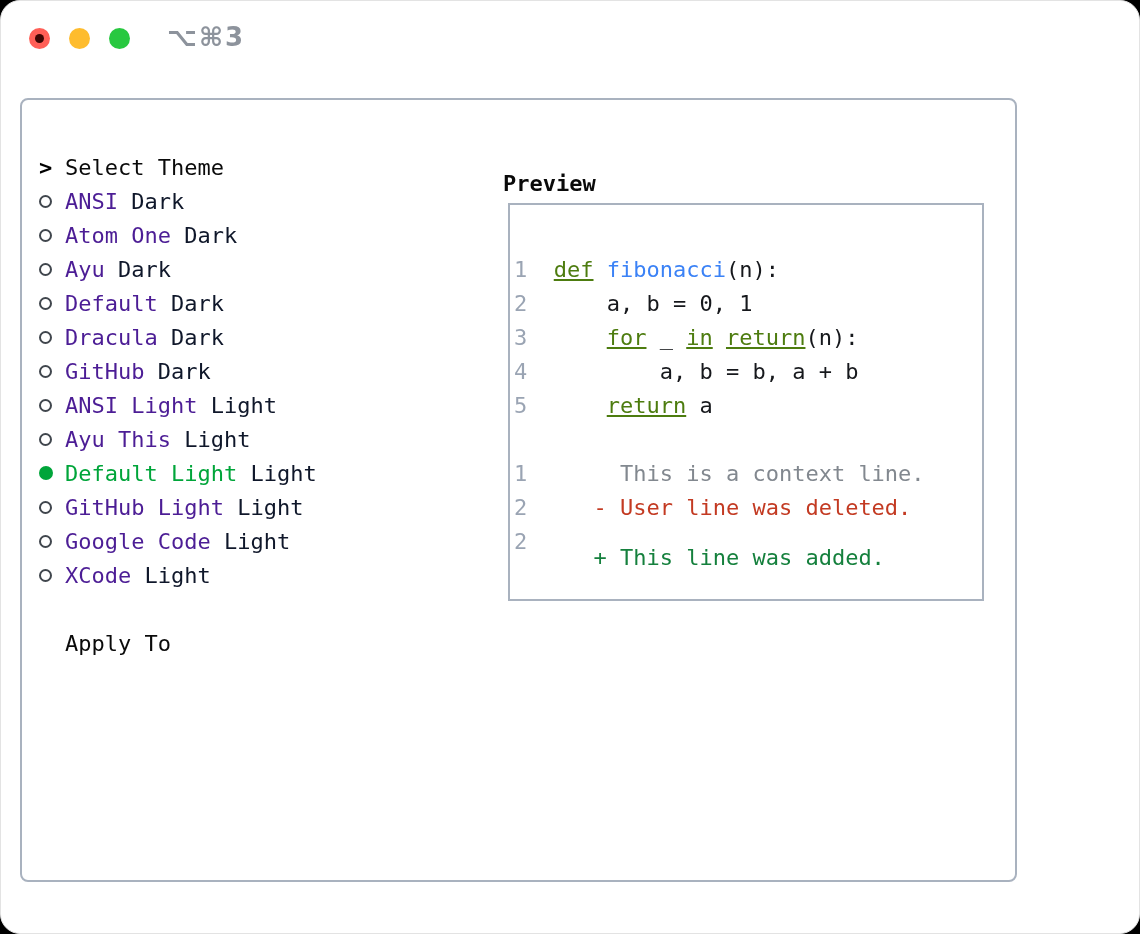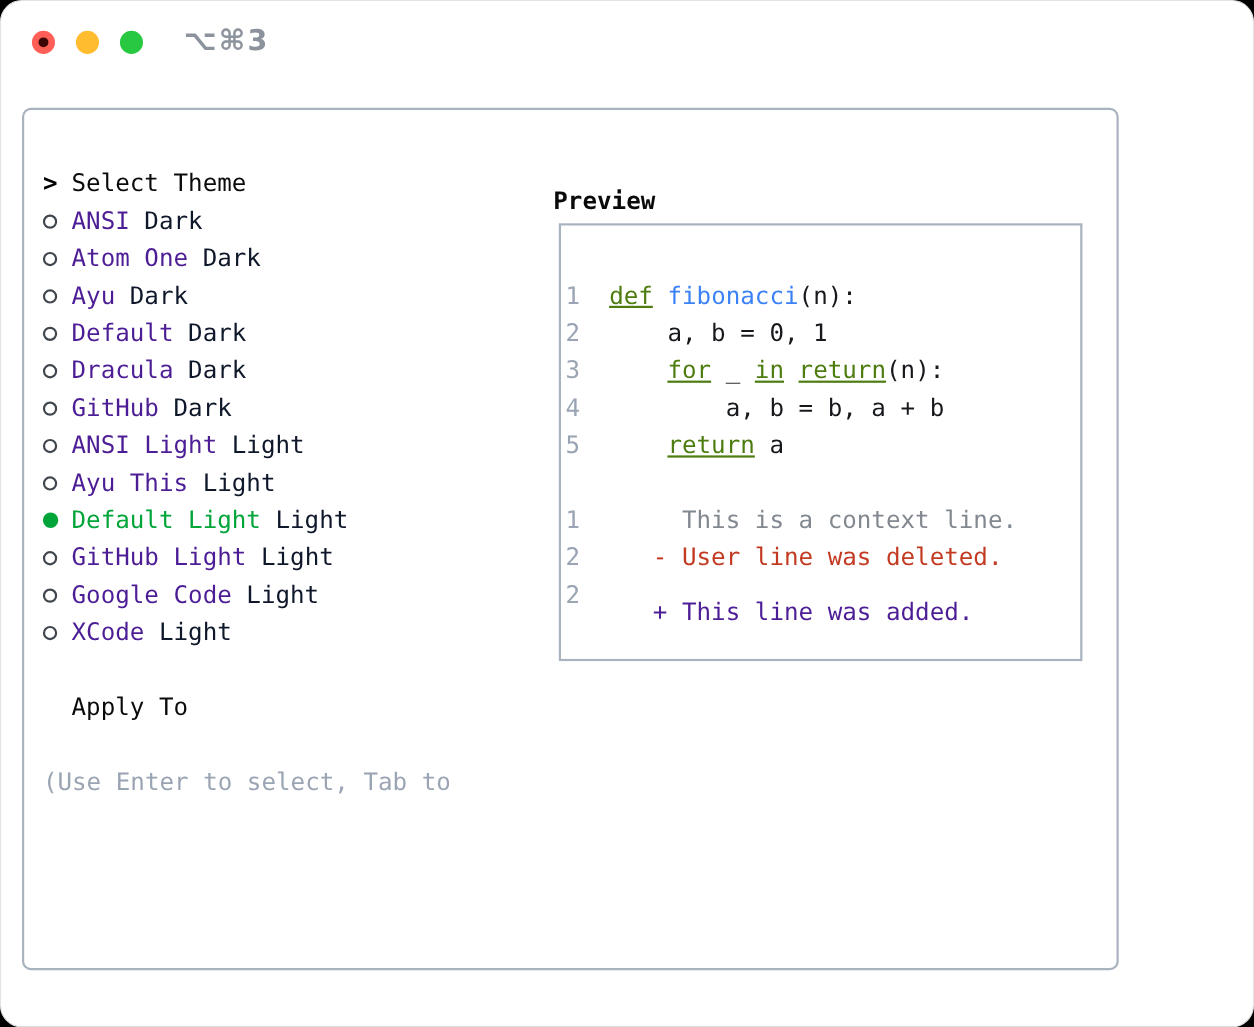--- a/index.html
+++ b/index.html
@@ -54,21 +54,21 @@
     border:2px solid #a9b2bf;background:#fff;
   }
   .pv-code{position:absolute;left:4px;top:47px;}
   .line{height:34px;font-size:22px;white-space:pre;display:flex;align-items:center;}
   .seg-num{color:#9aa4b3;}
   .seg-plain{color:#16181c;}
   .seg-kw{color:#4d7c0f;text-decoration:underline;}
   .seg-fn{color:#3b82f6;}
   .seg-ctx{color:#82888f;}
   .seg-del{color:#c33a22;}
-  .seg-add{color:#4c1d95;margin-top:32px;}
+  .seg-add{color:#15803d;margin-top:32px;}
 </style>
 </head>
 <body>
 
 <div class="window">
 
   <div class="traffic">
     <span class="tl red"></span>
     <span class="tl yellow"></span>
     <span class="tl green"></span>
@@ -95,21 +95,20 @@
           <div class="row"><span class="marker"><span class="circ"></span></span><span class="name">GitHub Light</span><span class="variant"> Light</span></div>
           <div class="row"><span class="marker"><span class="circ"></span></span><span class="name">Google Code</span><span class="variant"> Light</span></div>
           <div class="row"><span class="marker"><span class="circ"></span></span><span class="name">XCode</span><span class="variant"> Light</span></div>
         </div>
       <div class="row"></div>
       <div class="row">
         <span class="marker"></span>
         <span class="hdr">Apply To</span>
       </div>
       <div class="row"></div>
-      <div class="row hint">(Use Enter to select, Tab to</div>
     </div>
 
     <div class="pv-hdr">Preview</div>
 
     <div class="pv-box">
       <div class="pv-code" id="preview-code">
           <div class="line"><span class="seg-num">1</span><span class="seg-plain">  </span><span class="seg-kw">def</span><span class="seg-plain"> </span><span class="seg-fn">fibonacci</span><span class="seg-plain">(n):</span></div>
           <div class="line"><span class="seg-num">2</span><span class="seg-plain">      a, b = 0, 1</span></div>
           <div class="line"><span class="seg-num">3</span><span class="seg-plain">      </span><span class="seg-kw">for</span><span class="seg-plain"> _ </span><span class="seg-kw">in</span><span class="seg-plain"> </span><span class="seg-kw">return</span><span class="seg-plain">(n):</span></div>
           <div class="line"><span class="seg-num">4</span><span class="seg-plain">          a, b = b, a + b</span></div>

